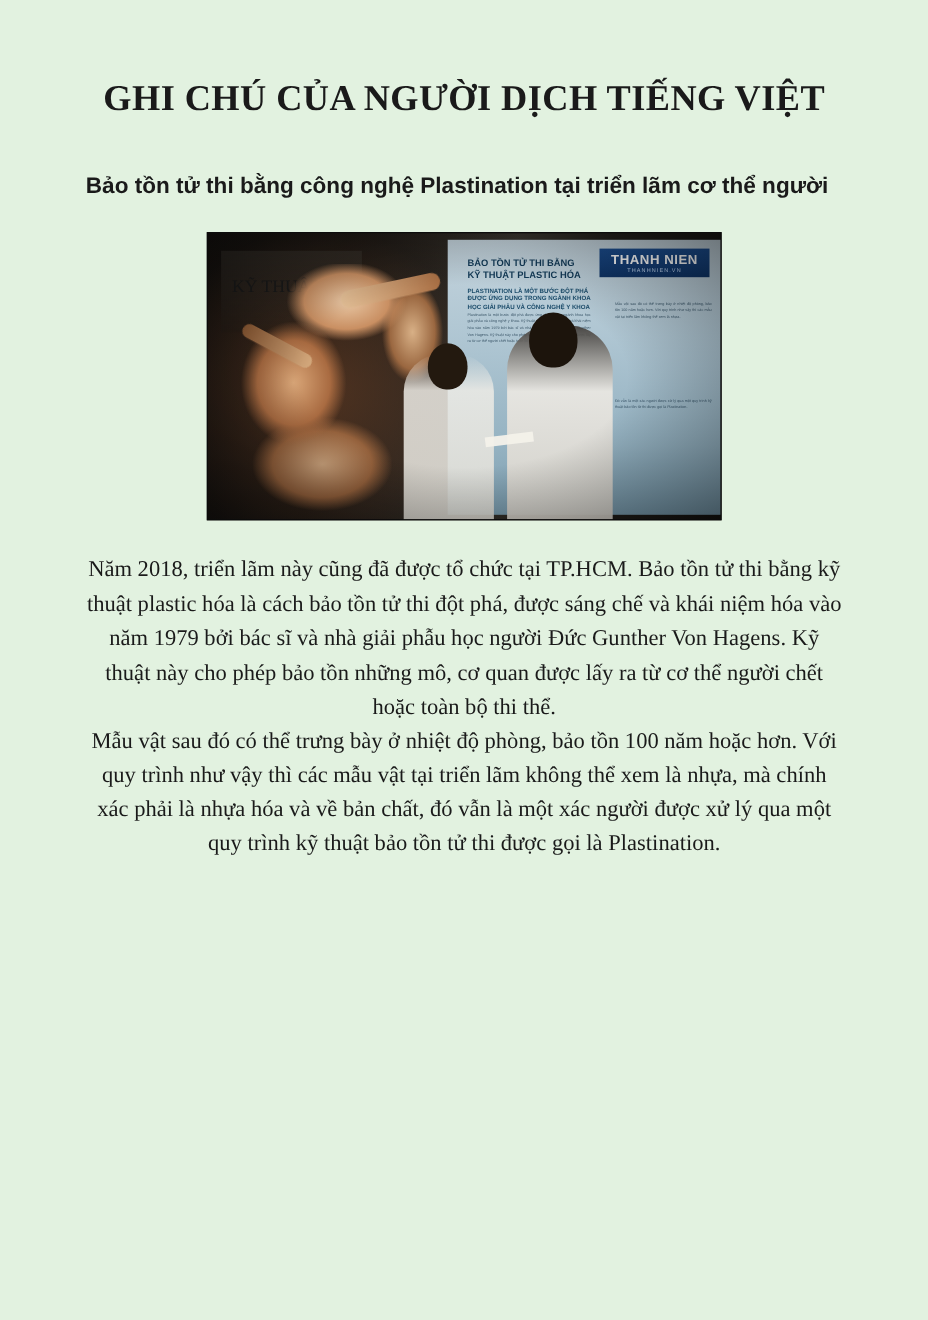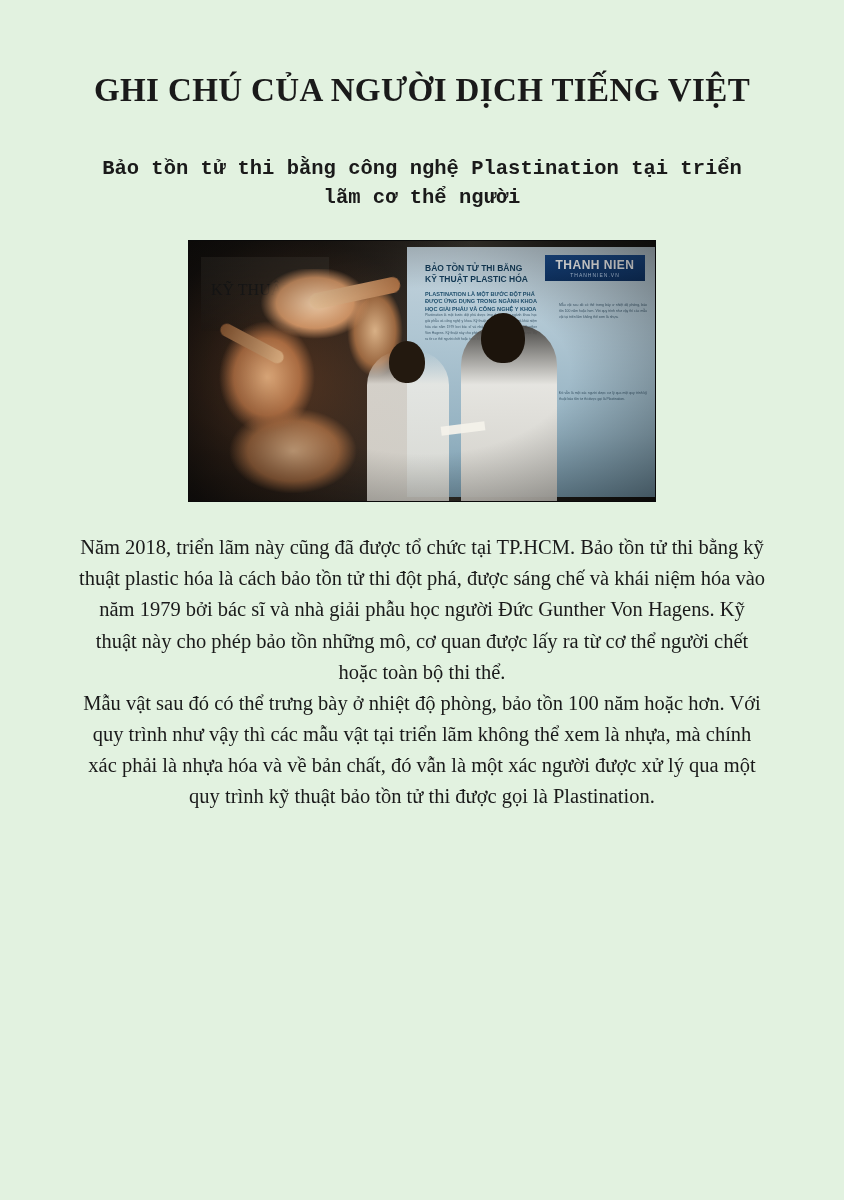--- a/index.html
+++ b/index.html
@@ -28,25 +28,25 @@
     text-align: center;
     font-size: 33px;
     font-weight: 700;
     letter-spacing: 0.4px;
     line-height: 1.15;
     font-family: "Liberation Serif", "DejaVu Serif", serif;
   }
   .subtitle {
     margin: 0;
     padding-top: 44px;
-    text-align: center;
+    text-align: left;
     font-size: 20.5px;
     font-weight: 700;
     line-height: 1.42;
-    font-family: Liberation Mono, monospace;
+    font-family: Liberation Sans, sans-serif;
   }
   .figure {
     margin: 28px auto 0 auto;
     width: 468px;
     height: 262px;
     position: relative;
     overflow: hidden;
     background: #0d0c0a;
     border: 1px solid #0a0a0a;
     box-sizing: border-box;

